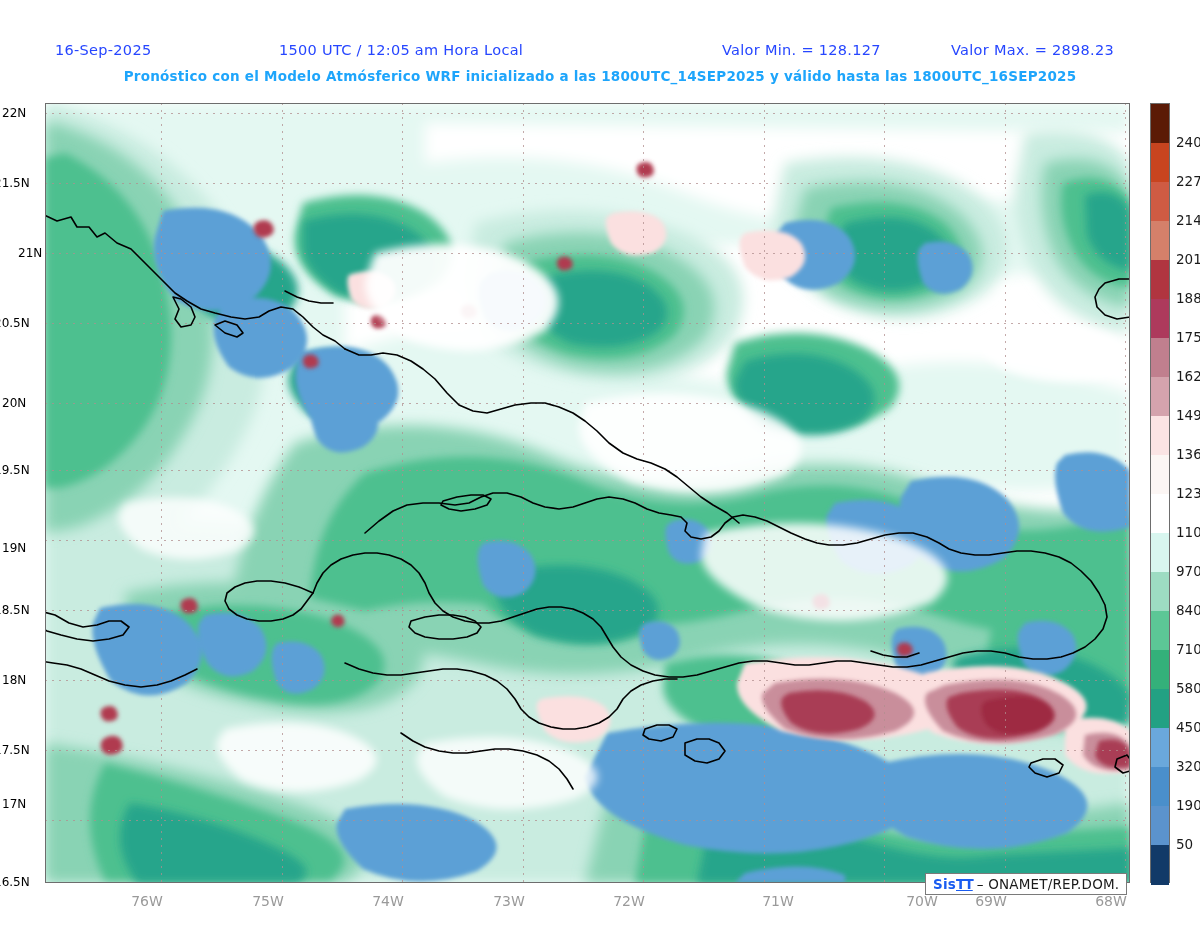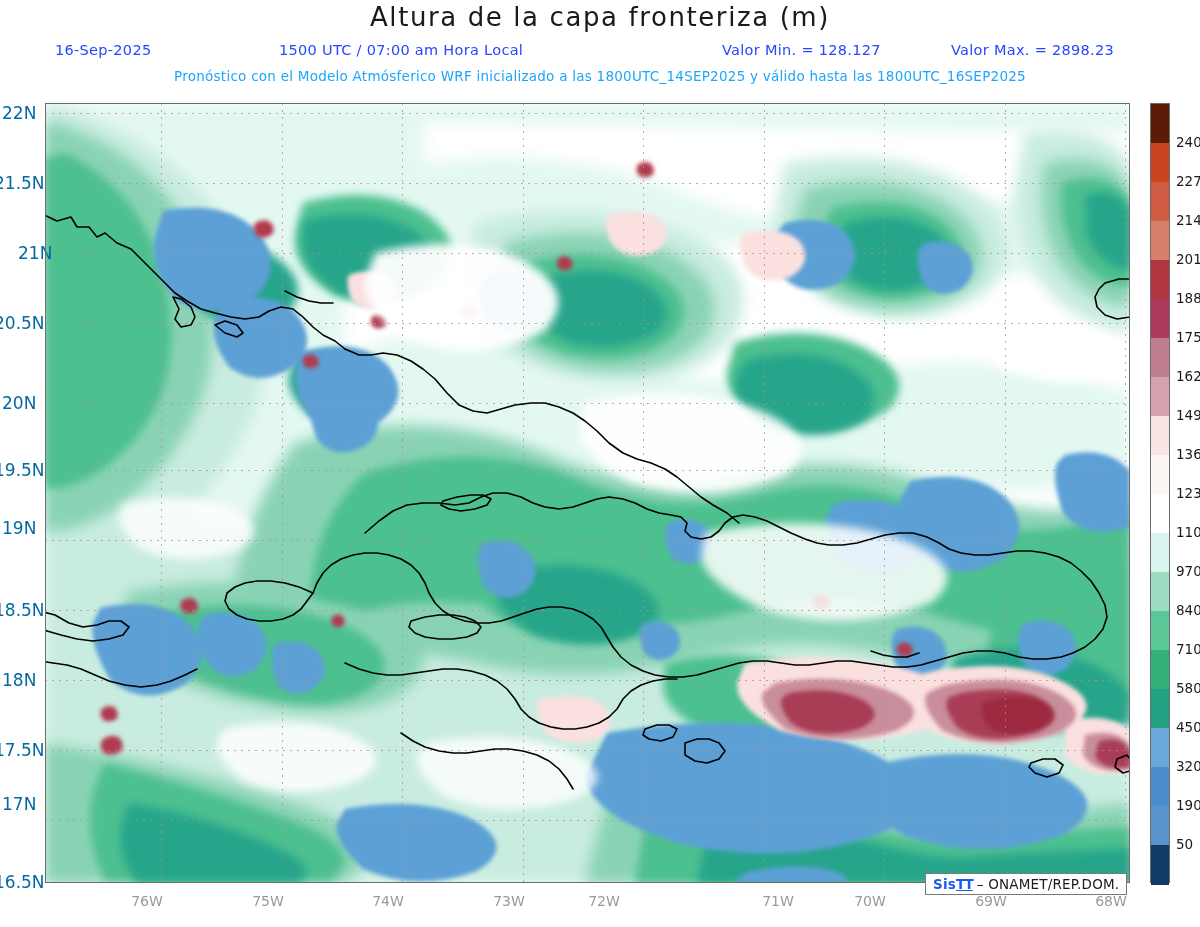--- a/index.html
+++ b/index.html
@@ -22,42 +22,42 @@
   .hdr-line2 span{position:absolute;top:0;}
   .h2-date{left:55px;text-align:center;}
   .h2-time{left:279px;}
   .h2-min{left:722px;}
   .h2-max{left:951px;}
 
   .hdr-line3{
     position:absolute;top:68px;left:0;width:1200px;height:20px;
     text-align:center;
     font-family:"DejaVu Sans",sans-serif;font-size:13.5px;color:#1ea5fb;
-    letter-spacing:.25px;white-space:nowrap;
+    letter-spacing:.25px;white-space:nowrap;font-weight:bold;
   }
 
   
   #plot{
     position:absolute;left:45px;top:103px;width:1085px;height:780px;
     background:#ffffff;overflow:hidden;
   }
   #plot .frame{position:absolute;inset:0;border:1px solid #6d6d6d;pointer-events:none;z-index:40;}
   #fieldwrap{position:absolute;inset:0;overflow:hidden;}
   #field{position:absolute;left:0;top:0;width:1085px;height:780px;}
 
   
   .gridlayer{position:absolute;inset:0;z-index:22;pointer-events:none;}
   .gv{position:absolute;top:0;bottom:0;width:1px;
       background-image:linear-gradient(to bottom,#b08d8d 0 2px,transparent 2px 7px);
       background-size:1px 7px;opacity:.75;}
   .gh{position:absolute;left:0;right:0;height:1px;
       background-image:linear-gradient(to right,#b08d8d 0 2px,transparent 2px 7px);
       background-size:7px 1px;opacity:.75;}
   .ylab-in{position:absolute;left:0;
-        font-family:"DejaVu Sans",sans-serif;font-size:17px;color:#0369a1;
+        font-family:"DejaVu Sans",sans-serif;font-size:12px;color:#000000;
         white-space:nowrap;transform:translateY(-50%);}
   .xlab{position:absolute;top:893px;
         font-family:"DejaVu Sans",sans-serif;font-size:14px;color:#9a9a9a;
         white-space:nowrap;transform:translateX(-50%);}
 
   
   #cbar{position:absolute;left:1150px;top:103px;width:20px;height:780px;
         border:1px solid #6d6d6d;box-sizing:border-box;z-index:5;}
   #cbar .seg{position:absolute;left:0;width:100%;}
   .cblab{position:absolute;left:1176px;
@@ -74,25 +74,24 @@
   }
   #credit .logo{color:#1a5cf0;font-weight:600;margin-right:4px;}
   #credit .logo .tt{letter-spacing:-1px;text-decoration:underline;}
   .coastsvg{position:absolute;left:0;top:0;width:1085px;height:780px;z-index:30;pointer-events:none;}
 </style>
 </head>
 <body>
 
 <div id="page">
 
-  <div class="hdr-title">Altura de la capa fronteriza (m)</div>
 
   <div class="hdr-line2">
     <span class="h2-date">16-Sep-2025</span>
-    <span class="h2-time">1500 UTC / 07:00 am Hora Local</span>
+    <span class="h2-time">1500 UTC / 12:05 am Hora Local</span>
     <span class="h2-min">Valor Min. = 128.127</span>
     <span class="h2-max">Valor Max. = 2898.23</span>
   </div>
 
   <div class="hdr-line3">Pronóstico con el Modelo Atmósferico WRF inicializado a las 1800UTC_14SEP2025 y válido hasta las  1800UTC_16SEP2025</div>
 
   <div id="plot">
     <div id="fieldwrap">
       <svg id="field" viewBox="0 0 1085 780" preserveAspectRatio="none">
         <defs>
@@ -308,36 +307,36 @@
     <div class="frame"></div>
   </div>
 
   <div>
     <div class="ylab-in" style="left:2px;top:113px">22N</div>
     <div class="ylab-in" style="left:-6px;top:183px">21.5N</div>
     <div class="ylab-in" style="left:18px;top:253px">21N</div>
     <div class="ylab-in" style="left:-6px;top:323px">20.5N</div>
     <div class="ylab-in" style="left:2px;top:403px">20N</div>
     <div class="ylab-in" style="left:-6px;top:470px">19.5N</div>
-    <div class="ylab-in" style="left:2px;top:528px">19N</div>
+    <div class="ylab-in" style="left:2px;top:548px">19N</div>
     <div class="ylab-in" style="left:-6px;top:610px">18.5N</div>
     <div class="ylab-in" style="left:2px;top:680px">18N</div>
     <div class="ylab-in" style="left:-6px;top:750px">17.5N</div>
     <div class="ylab-in" style="left:2px;top:804px">17N</div>
     <div class="ylab-in" style="left:-6px;top:882px">16.5N</div>
   </div>
 
   <div>
     <div class="xlab" style="left:147px">76W</div>
     <div class="xlab" style="left:268px">75W</div>
     <div class="xlab" style="left:388px">74W</div>
     <div class="xlab" style="left:509px">73W</div>
-    <div class="xlab" style="left:604px">72W</div>
+    <div class="xlab" style="left:629px">72W</div>
     <div class="xlab" style="left:778px">71W</div>
-    <div class="xlab" style="left:870px">70W</div>
+    <div class="xlab" style="left:922px">70W</div>
     <div class="xlab" style="left:991px">69W</div>
     <div class="xlab" style="left:1111px">68W</div>
   </div>
 
   <div id="cbar">
       <div class="seg" style="top: 0px; height: 39.6px; background: rgb(91, 26, 6);"></div>
       <div class="seg" style="top: 39px; height: 39.6px; background: rgb(200, 68, 31);"></div>
       <div class="seg" style="top: 78px; height: 39.6px; background: rgb(207, 91, 67);"></div>
       <div class="seg" style="top: 117px; height: 39.6px; background: rgb(212, 128, 106);"></div>
       <div class="seg" style="top: 156px; height: 39.6px; background: rgb(176, 53, 64);"></div>

